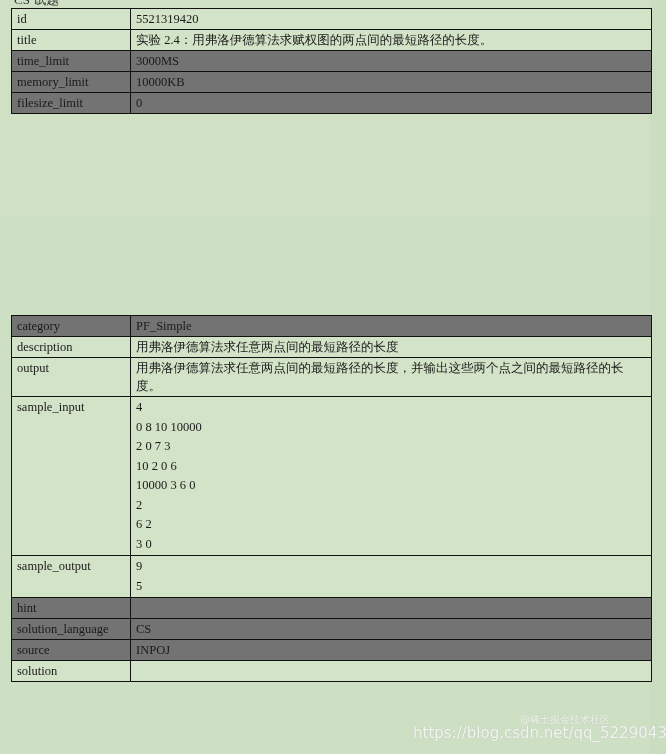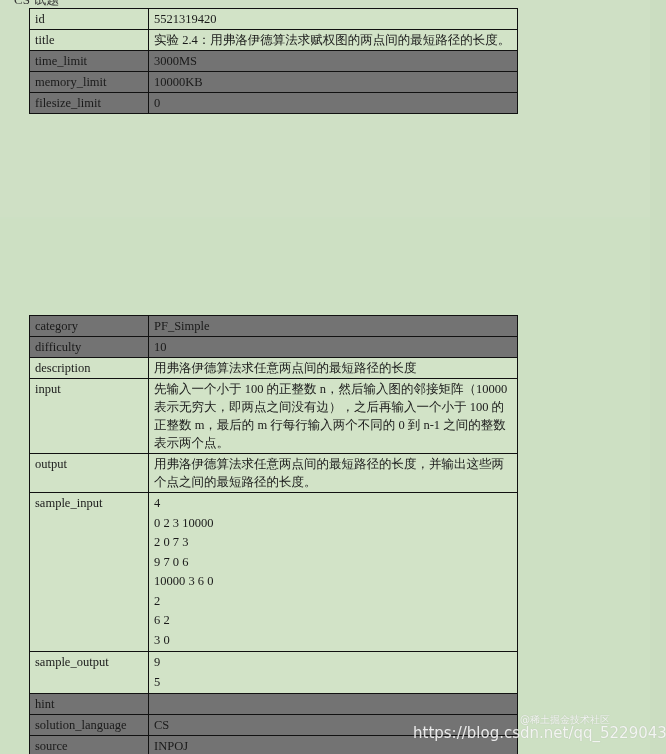--- a/index.html
+++ b/index.html
@@ -12,24 +12,23 @@
   .page {
     position: absolute; left: 0; width: 650px; background: #cfe0c5;
   }
   .page.p1 { top: -20px; height: 237px; }
   .page.p2 { top: 219px; height: 560px; background: #cde0c3; }
   .right-strip { position: absolute; left: 650px; top: 0; width: 16px; height: 754px; background: #cbddc1; }
   .heading {
     position: absolute; left: 14px; top: -9px; font-size: 13px; color: #333;
   }
   table.dt {
-    position: absolute; left: 11px; width: 489px;
+    position: absolute; left: 11px; width: 641px;
     border-collapse: collapse; table-layout: fixed;
     font-size: 12.5px;
-    margin-left: 18px;
   }
   table.dt td {
     border: 1.5px solid #111;
     padding: 1px 5px 1px 5px;
     vertical-align: top;
     line-height: 18px;
   }
   table.dt td.k { width: 108px; }
   tr.plain td { background: #d2e3c7; }
   tr.hl td { background: #737373; }
@@ -78,43 +77,35 @@
   </tr>
 </tbody>
   </table>
 
 <table class="dt t2">
   <tbody>
       <tr class="hl">
     <td class="k">category</td>
     <td>PF_Simple</td>
   </tr>
-  <tr class="hl">
-    <td class="k">difficulty</td>
-    <td>10</td>
-  </tr>
   <tr class="plain">
     <td class="k">description</td>
     <td>用弗洛伊德算法求任意两点间的最短路径的长度</td>
-  </tr>
-  <tr class="plain">
-    <td class="k">input</td>
-    <td class="multi">先输入一个小于 100 的正整数 n，然后输入图的邻接矩阵（10000 表示无穷大，即两点之间没有边），之后再输入一个小于 100 的正整数 m，最后的 m 行每行输入两个不同的 0 到 n-1 之间的整数表示两个点。</td>
   </tr>
   <tr class="plain">
     <td class="k">output</td>
     <td class="multi">用弗洛伊德算法求任意两点间的最短路径的长度，并输出这些两个点之间的最短路径的长度。</td>
   </tr>
   <tr class="plain">
     <td class="k">sample_input</td>
     <td class="lines">
       <div>4</div>
-      <div>0 2 3 10000</div>
+      <div>0 8 10 10000</div>
       <div>2 0 7 3</div>
-      <div>9 7 0 6</div>
+      <div>10 2 0 6</div>
       <div>10000 3 6 0</div>
       <div>2</div>
       <div>6 2</div>
       <div>3 0</div>
     </td>
   </tr>
   <tr class="plain">
     <td class="k">sample_output</td>
     <td class="lines">
       <div>9</div>

